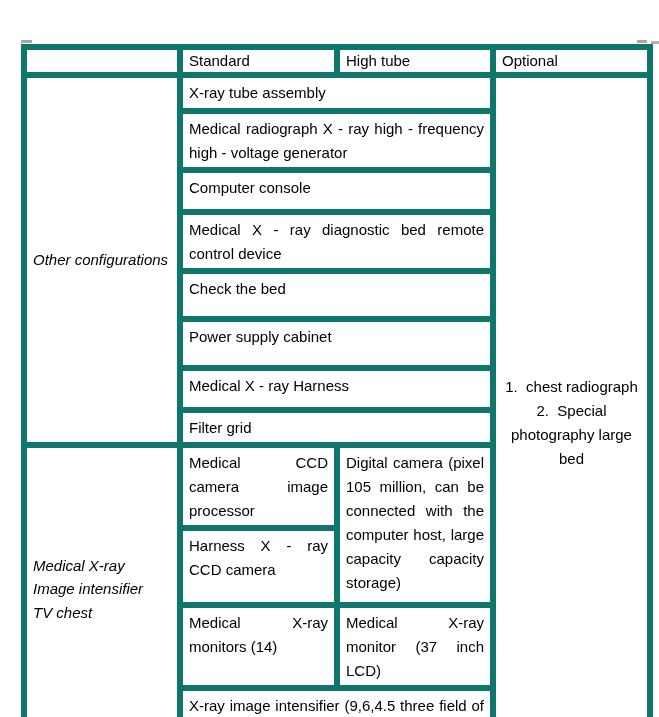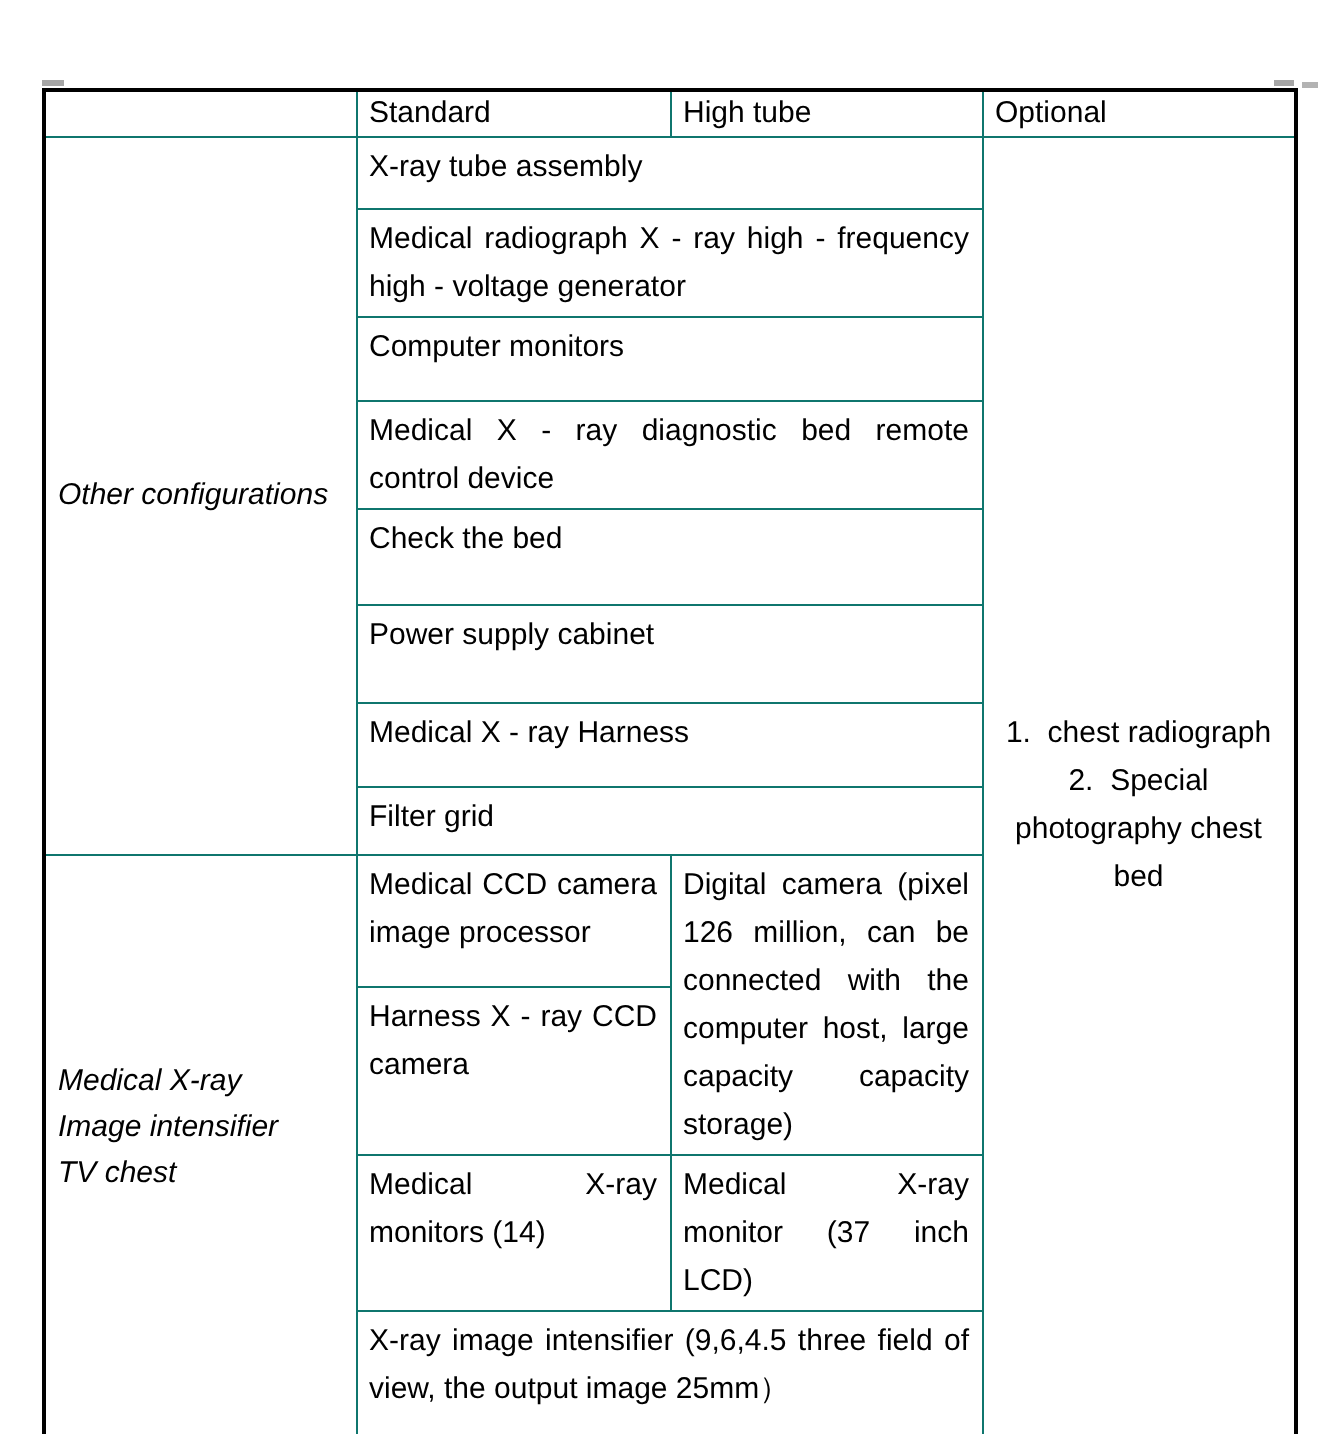--- a/index.html
+++ b/index.html
@@ -20,21 +20,21 @@
     left: 21px;
     top: 44px;
     width: 626px;
     border-collapse: collapse;
     table-layout: fixed;
     border: 2px solid #000000;
     font-size: 15px;
     color: #000000;
   }
   .spec-table td, .spec-table th {
-    border: 1px solid #0f766e;
+    border: 6px solid #0f766e;
     padding: 3px 6px 2px 6px;
     vertical-align: top;
     font-weight: normal;
     text-align: left;
     line-height: 1.6;
     overflow: hidden;
   }
   .spec-table th {
     padding-top: 1px;
     padding-bottom: 1px;
@@ -88,28 +88,28 @@
       <th>High tube</th>
       <th>Optional</th>
     </tr>
 
     <tr style="height:36px">
       <td class="rowlabel" rowspan="8">Other configurations</td>
       <td class="jus" colspan="2">X-ray tube assembly</td>
       <td class="optional-cell" rowspan="12">
         <div class="opt-line">1.&nbsp;&nbsp;chest radiograph</div>
         <div class="opt-line">2.&nbsp;&nbsp;Special</div>
-        <div class="opt-line">photography chest bed</div>
+        <div class="opt-line">photography large bed</div>
       </td>
     </tr>
     <tr style="height:45px">
       <td class="jus" colspan="2">Medical radiograph X - ray high - frequency high - voltage generator</td>
     </tr>
     <tr style="height:42px">
-      <td class="jus" colspan="2">Computer monitors</td>
+      <td class="jus" colspan="2">Computer console</td>
     </tr>
     <tr style="height:47px">
       <td class="jus" colspan="2">Medical X - ray diagnostic bed remote control device</td>
     </tr>
     <tr style="height:48px">
       <td class="jus" colspan="2">Check the bed</td>
     </tr>
     <tr style="height:49px">
       <td class="jus" colspan="2">Power supply cabinet</td>
     </tr>
@@ -120,21 +120,21 @@
       <td class="jus" colspan="2">Filter grid</td>
     </tr>
 
     <tr style="height:62px">
       <td class="rowlabel rowlabel2" rowspan="4">
         <div class="label-line">Medical X-ray</div>
         <div class="label-line">Image intensifier</div>
         <div class="label-line">TV chest</div>
       </td>
       <td class="jus">Medical CCD camera image processor</td>
-      <td class="jus" rowspan="2">Digital camera (pixel 126 million, can be connected with the computer host, large capacity capacity storage)</td>
+      <td class="jus" rowspan="2">Digital camera (pixel 105 million, can be connected with the computer host, large capacity capacity storage)</td>
     </tr>
     <tr style="height:77px">
       <td class="jus">Harness X - ray CCD camera</td>
     </tr>
     <tr style="height:75px">
       <td class="jus">Medical X-ray monitors (14)</td>
       <td class="jus">Medical X-ray monitor (37 inch LCD)</td>
     </tr>
     <tr style="height:83px">
       <td class="jus" colspan="2">X-ray image intensifier (9,6,4.5 three field of view, the output image 25mm）</td>

